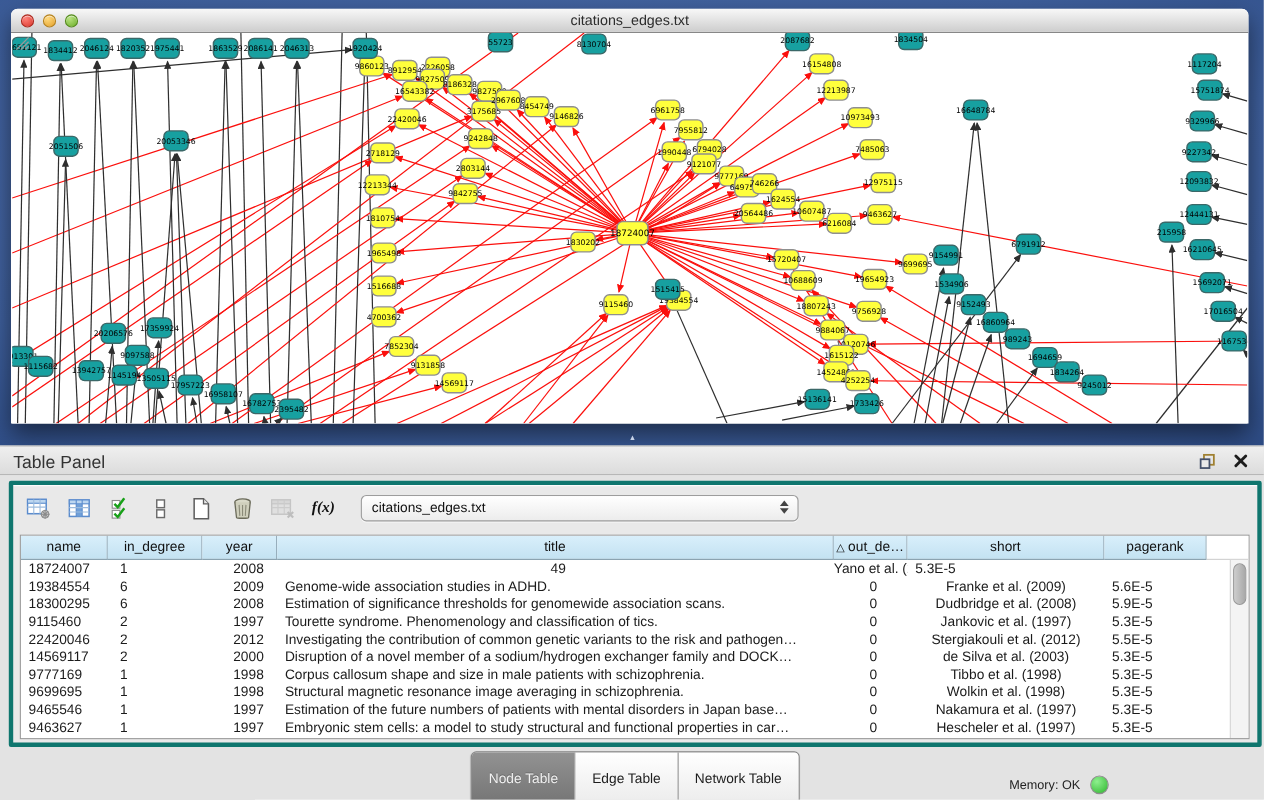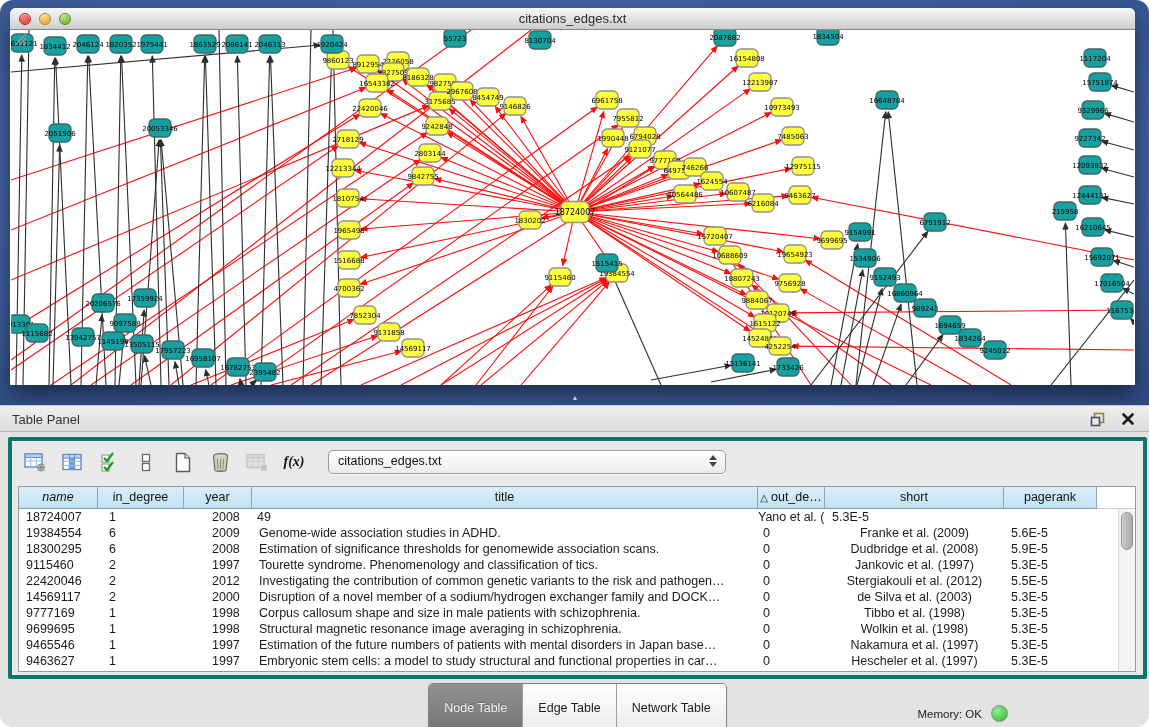--- a/index.html
+++ b/index.html
@@ -1,17 +1,17 @@
 <!DOCTYPE html>
 <html><head>
 <meta charset="utf-8">
 <style>
   html,body{margin:0;padding:0;}
   .app{position:relative;width:1149px;height:727px;overflow:hidden;
-       background:#e3e3e3;font-family:"Liberation Sans",sans-serif;border-radius:13px;}
+       background:#e3e3e3;font-family:"Liberation Sans",sans-serif;}
 
   
   .desktop{position:absolute;left:0;top:0;width:1149px;height:405px;
     background:radial-gradient(ellipse 130% 110% at 45% 40%, #4d6ca8 0%, #3e5f9c 45%, #2d4b84 70%, #1b3260 100%);}
   .gwin{position:absolute;left:10px;top:8px;width:1125px;height:377px;
     border-radius:6px 6px 0 0;box-shadow:0 10px 22px rgba(0,0,0,.5);
     background:#fff;}
   .titlebar{height:21px;border-radius:6px 6px 0 0;border-bottom:1px solid #878787;
     background:linear-gradient(#f8f8f8,#cdcdcd);position:relative;}
   .lights{position:absolute;left:9px;top:4.5px;display:flex;gap:8px;}
@@ -23,21 +23,21 @@
   .canvas{position:relative;width:1123px;height:355px;margin:0 1px;background:#fff;overflow:hidden;}
   .canvas svg{position:absolute;left:0;top:0;}
   .grip{position:absolute;right:1px;bottom:1px;}
   .splitter-nub{position:absolute;left:569px;top:394px;width:12px;height:8px;color:#c6d2e8;
     font-size:8px;line-height:8px;text-align:center;}
 
   
   .tp-header{position:absolute;left:0;top:405px;width:1149px;height:27px;
     background:linear-gradient(#efefef,#dcdcdc);border-top:1px solid #c9c9c9;border-bottom:1px solid #b3b3b3;
     box-sizing:border-box;}
-  .tp-title{position:absolute;left:12px;top:6px;font-size:13px;color:#333;}
+  .tp-title{position:absolute;left:12px;top:6px;font-size:16px;color:#333;}
   .tp-float{position:absolute;right:44px;top:6px;width:15px;height:15px;cursor:pointer;}
   .tp-close{position:absolute;right:14px;top:6px;width:14px;height:14px;cursor:pointer;}
 
   .tp-body{position:absolute;left:0;top:432px;width:1149px;height:295px;background:#e3e3e3;}
   .inner-panel{position:absolute;left:8px;top:5px;width:1131px;height:234px;background:#e9e9e9;
     border:4px solid #0f766e;border-radius:2px;box-shadow:inset 0 1px 0 #fbfbfb;}
 
   .toolbar{position:absolute;left:10px;top:7px;height:28px;display:flex;align-items:center;gap:11px;}
   .tbtn{width:26px;height:26px;display:flex;align-items:center;justify-content:center;
     background:transparent;border:0;padding:0;cursor:pointer;}
@@ -50,32 +50,32 @@
   .combo-arrows i{display:block;width:0;height:0;border-left:4px solid transparent;border-right:4px solid transparent;}
   .arr-up{border-bottom:5px solid #444;}
   .arr-dn{border-top:5px solid #444;}
 
   .ttable{position:absolute;left:6px;top:45px;width:1118px;height:186px;background:#fff;
     border:1px solid #9a9a9a;box-sizing:border-box;overflow:hidden;}
   .thead{display:grid;grid-template-columns:79px 86px 68px 506px 67px 179px 93px 1fr;height:22px;}
   .th{background:linear-gradient(#d9effb,#c3e2f2);border-right:1px solid #8ca6b5;border-bottom:1px solid #7f9aa8;
     font-size:12.5px;color:#111;text-align:center;line-height:21px;box-sizing:border-box;cursor:pointer;
     white-space:nowrap;overflow:hidden;}
-  .th:first-child{border-left:0;font-style:italic;}
+  .th:first-child{border-left:0;}
   .th.filler{background:#fff;border:0;border-bottom:1px solid #cfcfcf;cursor:default;}
   .sort-tri{font-size:10px;margin-right:3px;}
   .sort-tri::before{content:"△";}
   .tbody{position:relative;}
   .tr{display:grid;grid-template-columns:79px 86px 68px 506px 67px 179px 93px 1fr;height:16px;cursor:default;}
   .td{font-size:12.5px;color:#1b1b1b;line-height:16px;white-space:nowrap;overflow:hidden;}
   .td.c0{padding-left:7px;}
   .td.c1{padding-left:11px;}
   .td.c2{padding-left:28px;}
   .td.c3{padding-left:7px;}
-  .td.c4{padding-left:5px;}
+  .td.c4{padding-left:5px;text-align:center;}
   .td.c5{text-align:center;}
   .td.c6{padding-left:7px;}
   .vscroll{position:absolute;right:0;top:22px;bottom:0;width:16px;background:#f4f4f4;border-left:1px solid #d6d6d6;}
   .vthumb{position:absolute;left:2px;top:3px;width:10px;height:36px;border-radius:6px;
     background:linear-gradient(90deg,#cdcdcd,#a9a9a9);border:1px solid #979797;cursor:pointer;}
 
   .tabs-row{position:absolute;left:0;top:242px;width:100%;display:flex;justify-content:center;}
   .seg{display:inline-flex;border:1px solid #848484;border-radius:5px;overflow:hidden;
     box-shadow:0 1px 1px rgba(0,0,0,.18), inset 0 1px 0 rgba(255,255,255,.5);}
   .tab{font-size:12.5px;padding:16px 15px;line-height:16px;cursor:pointer;

